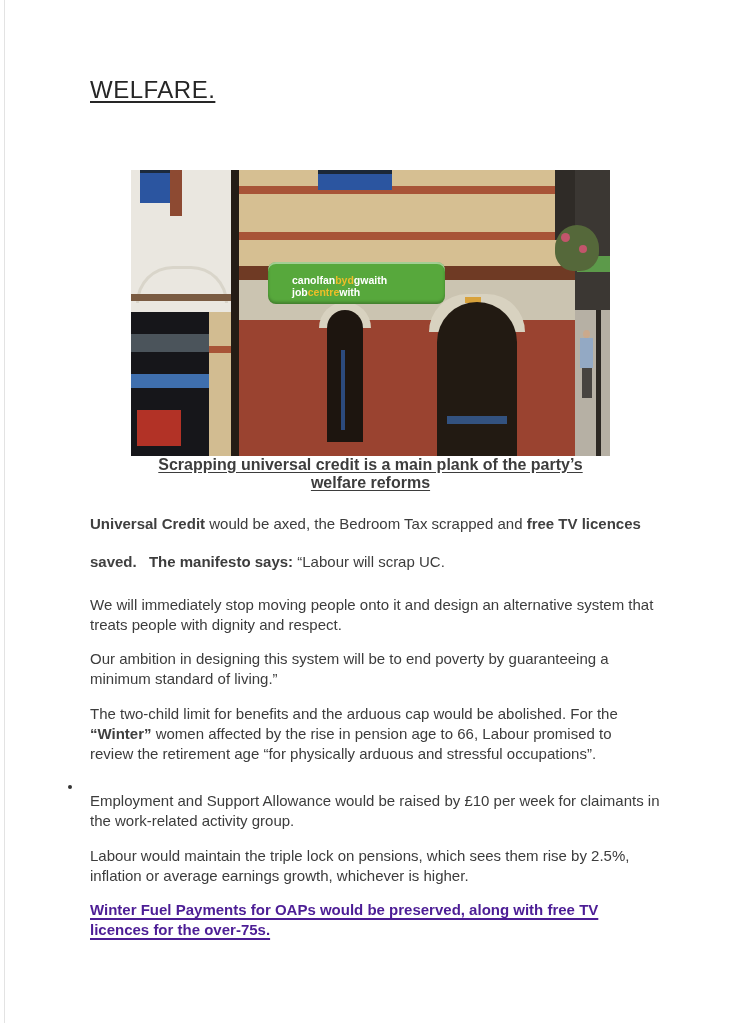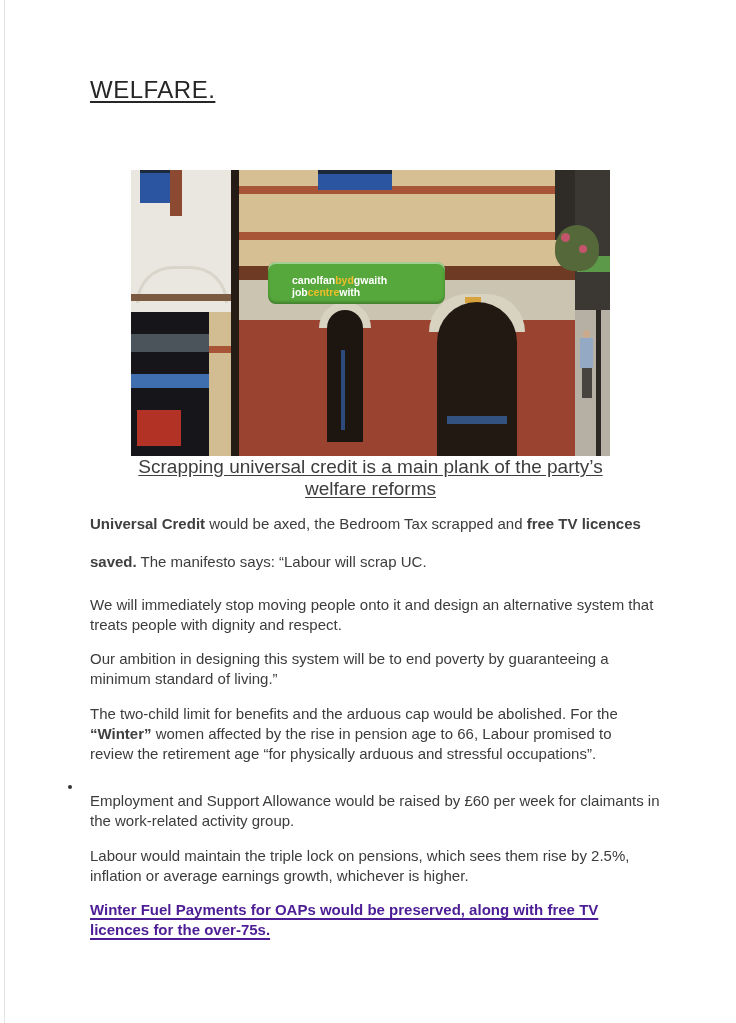--- a/index.html
+++ b/index.html
@@ -58,34 +58,34 @@
   .ph-sign{
     left:137px;top:92px;width:177px;height:42px;background:#57a83c;
     border-radius:8px;box-shadow:inset 0 2px 0 rgba(255,255,255,.45), inset 0 -2px 3px rgba(0,0,0,.25);
     font-weight:bold;font-size:10.5px;line-height:12px;color:#ffffff;
     padding-top:12px;padding-left:24px;box-sizing:border-box;letter-spacing:0;
   }
   .sign-yellow{color:#edbe29;}
   
   .caption{
     position:absolute;left:131px;top:456px;width:479px;text-align:center;
-    font-size:19px;font-weight:normal;color:#3d3d3d;
+    font-size:16px;font-weight:bold;color:#3d3d3d;
     text-decoration:underline;text-underline-offset:2px;
   }
   .para{position:absolute;left:90px;margin:0;font-size:15px;line-height:20px;color:#3c3c3c;}
   .p1{top:505px;width:566px;line-height:38px;}
   .p2{top:595px;width:566px;}
   .p3{top:649px;width:566px;}
   .p4{top:704px;width:566px;}
   .p5{top:791px;width:570px;}
   .p6{top:846px;width:566px;}
   .p7{top:900px;width:515px;font-weight:bold;color:#4c1d95;
       text-decoration:underline;text-decoration-thickness:2px;text-underline-offset:3px;}
   .red{color:#404040;font-weight:bold;}
-  .b{font-weight:normal;}
+  .b{font-weight:bold;margin-left:8px;}
   .bullet{position:absolute;left:68px;top:785px;width:4px;height:4px;border-radius:50%;background:#333;}
 </style>
 </head>
 <body>
 
 <div>
   <div class="page-edge"></div>
 
   <h1 class="title">WELFARE.</h1>
 
@@ -137,18 +137,18 @@
   <p class="para p1"><span class="red">Universal Credit</span><span> would be axed, the Bedroom Tax scrapped and </span><span class="red">free TV licences saved.</span><span> </span><span class="b">The manifesto says:</span><span> “Labour will scrap UC.</span></p>
 
   <p class="para p2">We will immediately stop moving people onto it and design an alternative system that treats people with dignity and respect.</p>
 
   <p class="para p3">Our ambition in designing this system will be to end poverty by guaranteeing a minimum standard of living.”</p>
 
   <p class="para p4"><span>The two-child limit for benefits and the arduous cap would be abolished. For the </span><span class="red">“Winter”</span><span> women affected by the rise in pension age to 66, Labour promised to review the retirement age “for physically arduous and stressful occupations”.</span></p>
 
   <div class="bullet"></div>
 
-  <p class="para p5">Employment and Support Allowance would be raised by £60 per week for claimants in the work-related activity group.</p>
+  <p class="para p5">Employment and Support Allowance would be raised by £10 per week for claimants in the work-related activity group.</p>
 
   <p class="para p6">Labour would maintain the triple lock on pensions, which sees them rise by 2.5%, inflation or average earnings growth, whichever is higher.</p>
 
   <p class="para p7">Winter Fuel Payments for OAPs would be preserved, along with free TV licences for the over-75s.</p>
 </div>
 
 </body></html>

